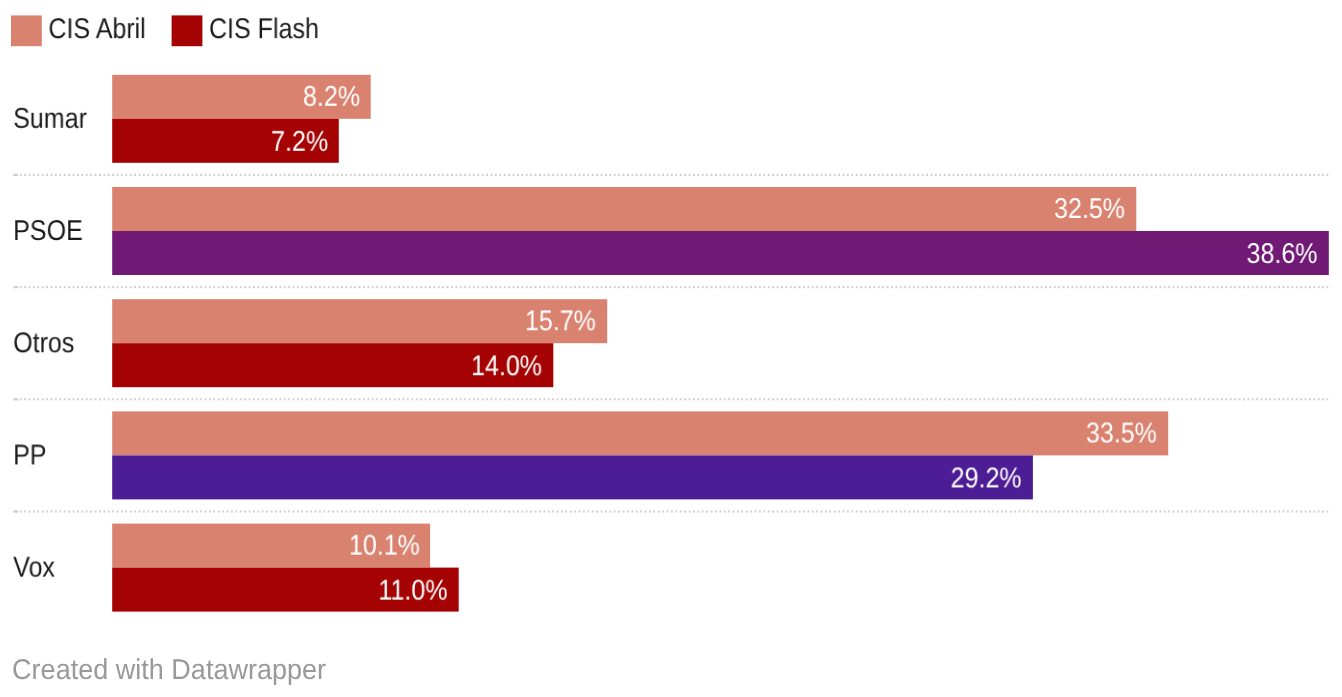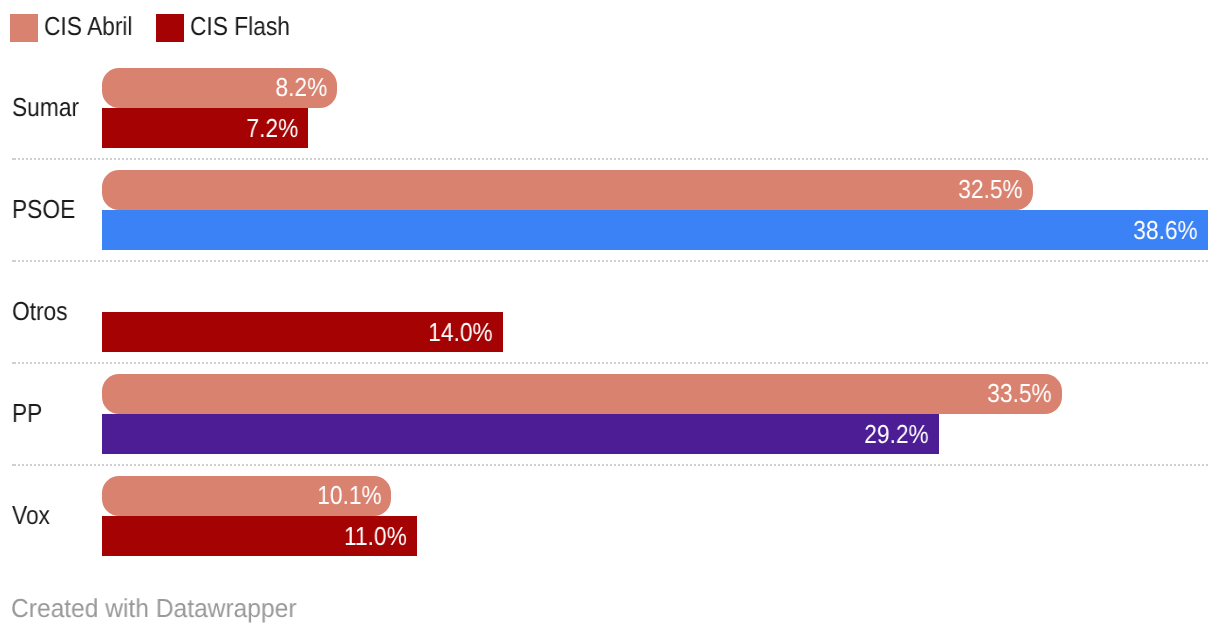--- a/index.html
+++ b/index.html
@@ -87,21 +87,21 @@
     line-height: 79px;
     font-size: 26px;
     color: var(--cat-color);
     white-space: nowrap;
   }
   .bar {
     position: absolute;
     left: 102px;
     height: 40px;
   }
-  .bar.abril { top: 0; border-radius: 17px; }
+  .bar.abril { top: 0; }
   .bar.flash { top: 40px; }
   .bar.flash .bar-value { line-height: 40px; }
   .bar-value {
     position: absolute;
     right: 10px;
     top: 0;
     height: 40px;
     line-height: 39px;
     font-size: 26px;
     color: var(--val-color);
@@ -156,27 +156,30 @@
       <div class="bar flash" style="width: 206.301px; background: rgb(165, 3, 3);">
           <span class="bar-value"><span class="sq sq-r">7.2%</span></span>
         </div>
     </div>
     <div class="sep" style="top:158px"></div>
     <div class="group" style="top:170px">
       <div class="cat-label"><span class="sq">PSOE</span></div>
       <div class="bar abril" style="width: 931.218px; background: rgb(217, 130, 112);">
           <span class="bar-value"><span class="sq sq-r">32.5%</span></span>
         </div>
-      <div class="bar flash" style="width:1106.0000px;background:#3b82f6">
+      <div class="bar flash" style="width:1106.0000px;background:#701a75">
           <span class="bar-value"><span class="sq sq-r">38.6%</span></span>
         </div>
     </div>
     <div class="sep" style="top:260px"></div>
     <div class="group" style="top:272px">
       <div class="cat-label"><span class="sq">Otros</span></div>
+      <div class="bar abril" style="width: 449.85px; background: rgb(217, 130, 112);">
+          <span class="bar-value"><span class="sq sq-r">15.7%</span></span>
+        </div>
       <div class="bar flash" style="width: 401.14px; background: rgb(165, 3, 3);">
           <span class="bar-value"><span class="sq sq-r">14.0%</span></span>
         </div>
     </div>
     <div class="sep" style="top:362px"></div>
     <div class="group" style="top:374px">
       <div class="cat-label"><span class="sq">PP</span></div>
       <div class="bar abril" style="width: 959.87px; background: rgb(217, 130, 112);">
           <span class="bar-value"><span class="sq sq-r">33.5%</span></span>
         </div>

